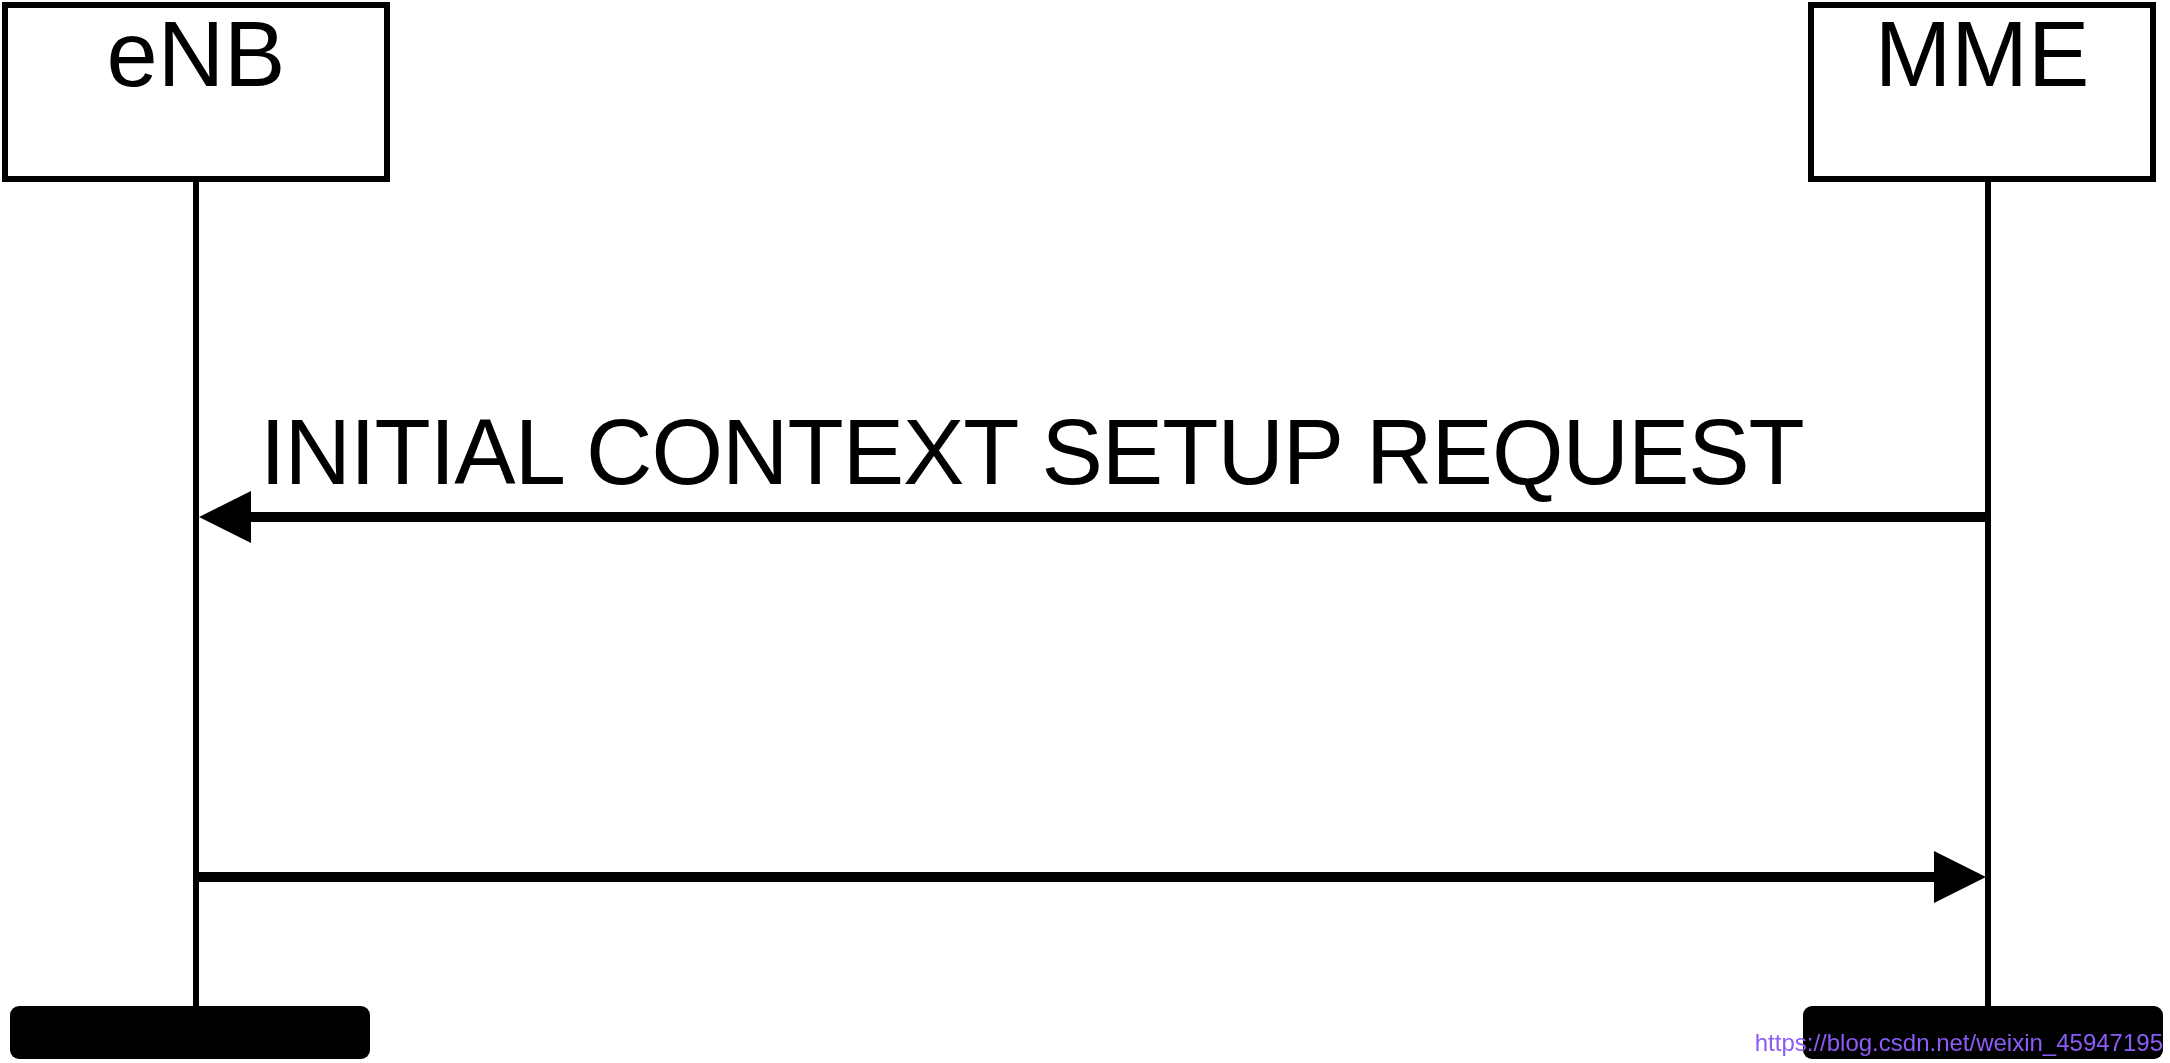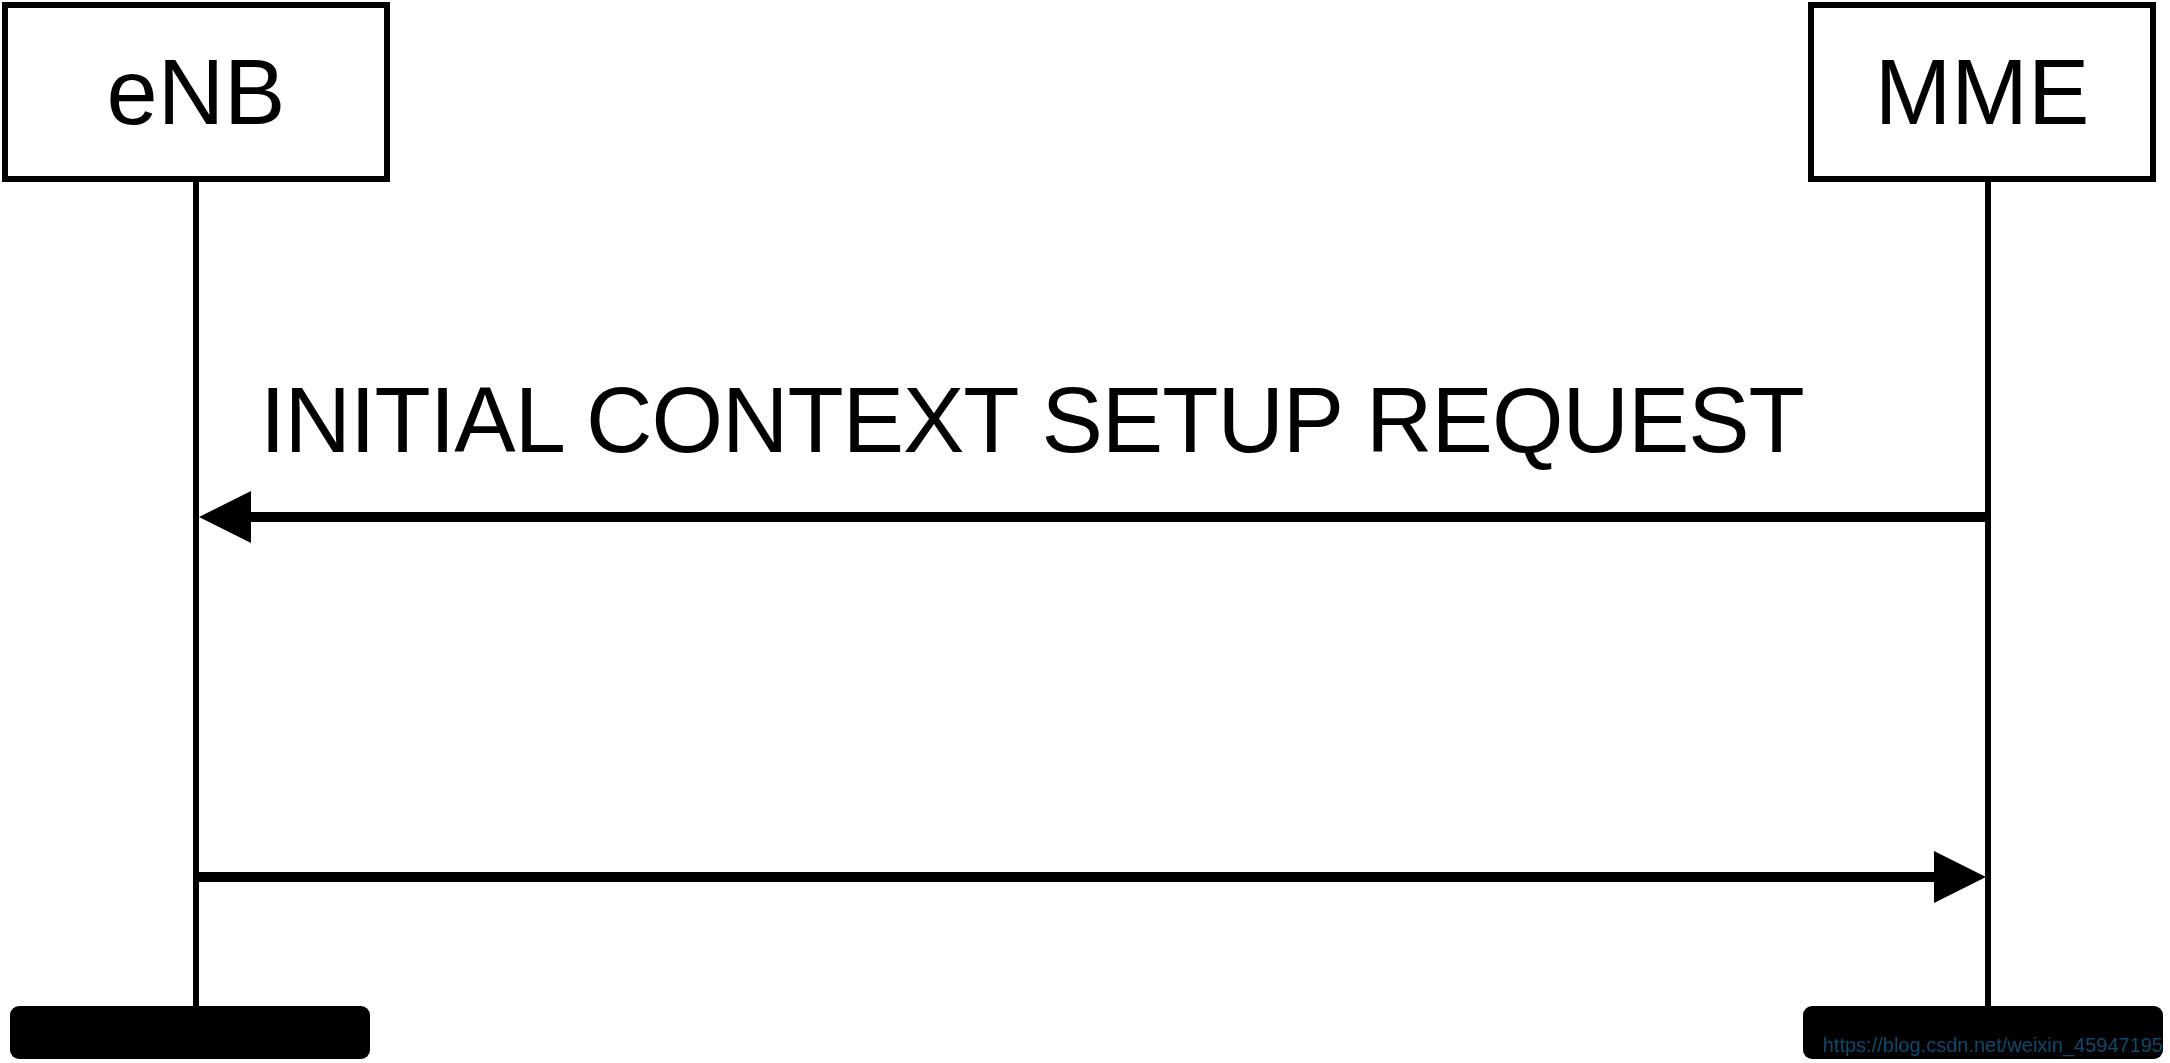--- a/index.html
+++ b/index.html
@@ -18,21 +18,20 @@
   }
   
   .actor-box {
     position: absolute;
     top: 2px;
     height: 180px;
     border: 6px solid #000000;
     box-sizing: border-box;
     background: #ffffff;
     display: flex;
-    align-items: center;
     justify-content: center;
   }
   .actor-box .actor-label {
     font-size: 92px;
     line-height: 1;
     white-space: nowrap;
   }
   .actor-box.enb  { left: 2px;    width: 388px; }
   .actor-box.mme  { left: 1808px; width: 348px; }
 
@@ -48,20 +47,21 @@
   .lifeline.mme { left: 1985px; }
 
   
   .msg-label {
     position: absolute;
     left: 260px;
     font-size: 92px;
     line-height: 92px;
     white-space: nowrap;
     letter-spacing: -1px;
+    margin-top: 32px;
   }
   .msg-label.req  { top: 374px; }
   .msg-label.resp { top: 731px; }
 
   
   .arrow-shaft {
     position: absolute;
     height: 10px;
     background: #000000;
   }
@@ -97,23 +97,23 @@
     border-radius: 9px;
   }
   .terminator.enb { left: 10px; }
   .terminator.mme { left: 1803px; }
 
   
   .watermark {
     position: absolute;
     right: 7px;
     bottom: 8px;
-    font-size: 20px;
+    font-size: 24px;
     line-height: 1;
-    color: #0c4a6e;
+    color: #8b5cf6;
     white-space: nowrap;
     z-index: 2;
     margin-top: 28px;
   }
 </style>
 </head>
 <body>
 
 <div class="canvas">
 

